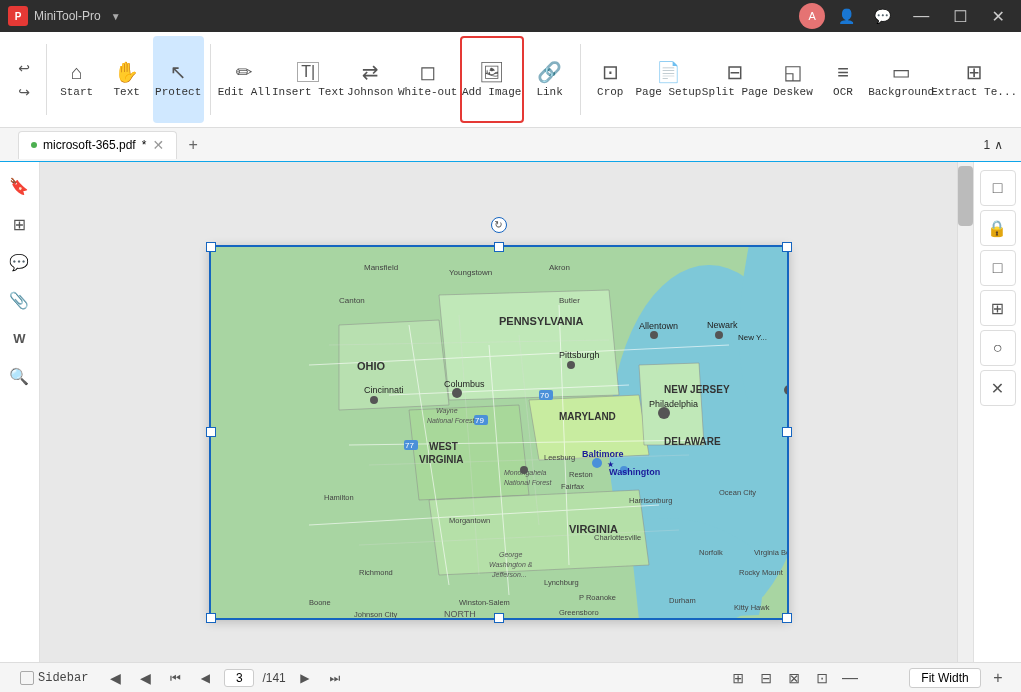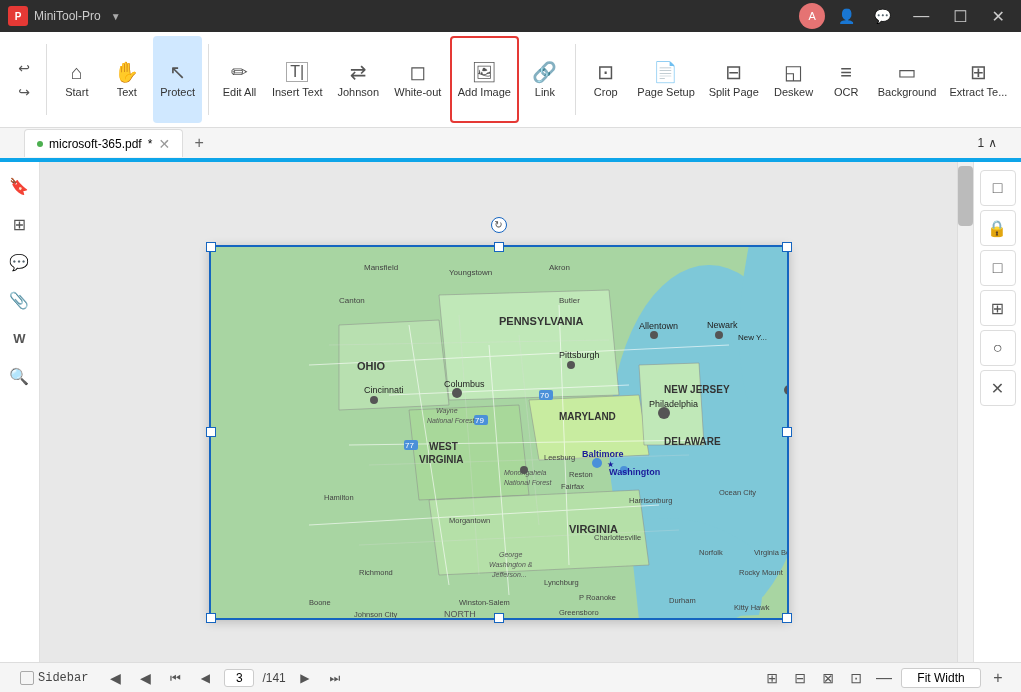--- a/index.html
+++ b/index.html
@@ -103,20 +103,21 @@
     .tool-icon {
       font-size: 20px;
       color: #555;
       line-height: 1;
     }
     .tool-label {
       font-size: 11px;
       color: #333;
       text-align: center;
       white-space: nowrap;
+      font-family: Liberation Mono, monospace;
     }
     .tool-separator {
       width: 1px;
       background: #ddd;
       margin: 8px 4px;
     }
     .undo-redo {
       display: flex;
       flex-direction: column;
       gap: 2px;
@@ -126,24 +127,24 @@
     .undo-redo-btn {
       width: 24px; height: 22px;
       display: flex; align-items: center; justify-content: center;
       cursor: pointer; border-radius: 3px; font-size: 14px; color: #555;
     }
 
     
     .tab-bar {
       height: 34px;
       background: #f5f5f5;
-      border-bottom: 4px solid #0ea5e9;
-      display: flex;
-      align-items: center;
-      padding: 0 24px;
+      border-bottom: 1px solid #0ea5e9;
+      display: flex;
+      align-items: center;
+      padding: 0 18px;
       gap: 4px;
     }
     .tab {
       display: flex;
       align-items: center;
       gap: 6px;
       padding: 4px 12px;
       background: #fff;
       border: 1px solid #ddd;
       border-bottom: none;
@@ -315,22 +316,23 @@
       margin-left: auto;
       display: flex;
       align-items: center;
       gap: 6px;
     }
     .zoom-input {
       padding: 2px 6px;
       border: 1px solid #ccc;
       border-radius: 3px;
       font-size: 12px;
-      width: 80px;
+      width: 72px;
       text-align: center;
+      margin-left: 42px;
     }
     .zoom-btn {
       width: 22px; height: 22px;
       display: flex; align-items: center; justify-content: center;
       cursor: pointer; font-size: 16px; border-radius: 3px; color: #555;
     }
 
     
     .view-icon-btn {
       width: 22px; height: 22px;

